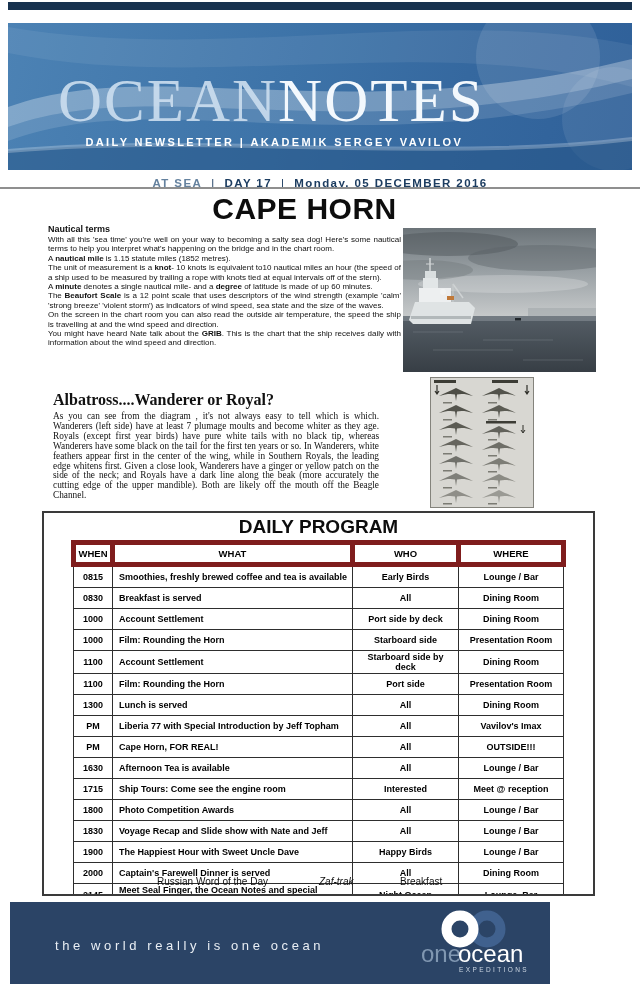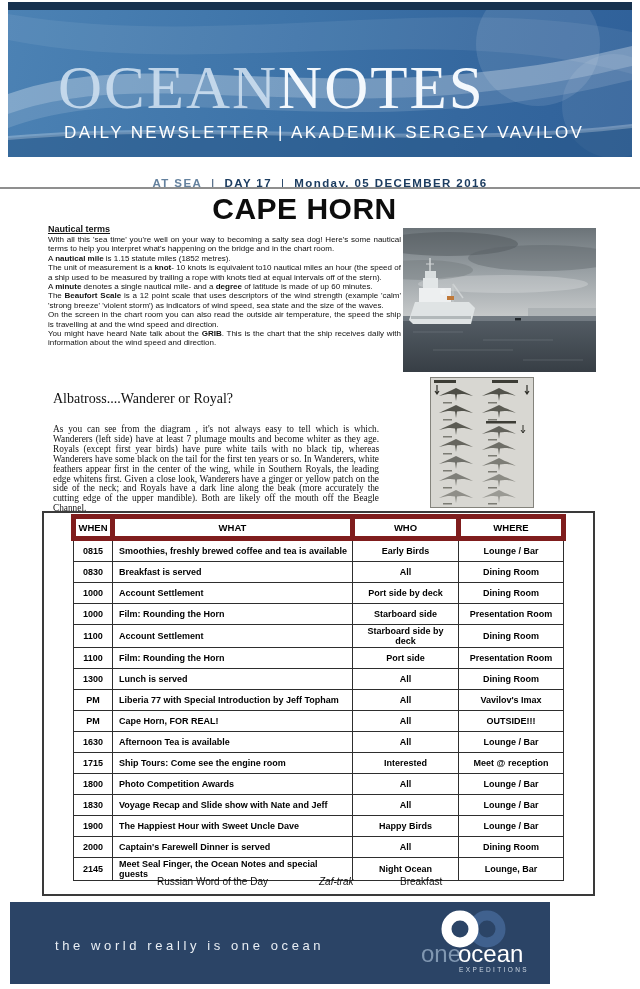--- a/index.html
+++ b/index.html
@@ -1,49 +1,49 @@
 <!DOCTYPE html>
 <html style="--navy-strip: #17324f; --header-navy: #1c3c60; --slate: #64819e; --footer-navy: #2b4466;"><head>
 <meta charset="utf-8">
 <style>
   html,body{margin:0;padding:0;background:#ffffff;}
   .page{position:relative;width:640px;height:989px;margin:0 auto;background:#fff;
         font-family:"Liberation Sans",sans-serif;overflow:hidden;}
 
   
   .top-strip{position:absolute;left:8px;top:2px;width:624px;height:8px;background:var(--navy-strip,#17324f);}
-  .banner{position:absolute;left:8px;top:10px;width:624px;height:147px;overflow:hidden;
-          background:linear-gradient(102deg,#4c82b4 0%,#3d73a8 45%,#35689f 72%,#2f6099 100%);}
+  .banner{position:absolute;left:8px;top:23px;width:624px;height:147px;overflow:hidden;
+          background:linear-gradient(102deg,#4c82b4 0%,#3d73a8 45%,#35689f 72%,#2f6099 100%);text-align:center;}
   .banner svg{position:absolute;left:0;top:0;}
   .banner-text{position:absolute;left:50px;top:50px;}
   .banner-title{font-family:"Liberation Serif",serif;font-size:61px;line-height:56px;letter-spacing:2px;white-space:nowrap;}
   .t-light{color:rgba(202,220,238,0.92);}
   .t-bold{color:#f3f8fd;}
-  .banner-subtitle{margin-top:7px;padding-left:6px;color:#ffffff;font-size:17px;font-weight:normal;letter-spacing:2.4px;white-space:nowrap;}
+  .banner-subtitle{margin-top:7px;padding-left:6px;color:#ffffff;font-size:11px;font-weight:bold;letter-spacing:2.4px;white-space:nowrap;}
 
   
   .dateline{position:absolute;left:0;top:177px;width:640px;text-align:center;font-size:11.5px;font-weight:bold;letter-spacing:1.4px;white-space:nowrap;}
   .dateline .at-sea{color:var(--slate,#64819e);}
   .dateline .sep{color:var(--header-navy,#1c3c60);margin:0 9px;font-weight:normal;}
   .dateline .day,.dateline .date{color:var(--header-navy,#1c3c60);}
   .rule{position:absolute;left:0;top:187px;width:640px;height:2px;background:#8f8f8f;}
 
   .page-title{position:absolute;left:0;top:192px;width:609px;margin:0;text-align:center;
               font-size:30px;font-weight:bold;letter-spacing:0.5px;color:#0d0d0d;}
 
   
   .ship-photo{position:absolute;left:403px;top:228px;width:193px;height:144px;}
   .albatross-diagram{position:absolute;left:430px;top:377px;width:104px;height:131px;}
 
   
   .nautical{position:absolute;left:48px;top:224px;width:353px;color:#111;}
-  .nautical .sec-heading{font-size:9px;font-weight:bold;margin:0 0 1px 0;text-decoration:underline;}
+  .nautical .sec-heading{font-size:9px;font-weight:bold;margin:0 0 1px 0;}
   .nautical .par{font-size:8px;line-height:9.4px;text-align:justify;margin:0;}
   .albatross{position:absolute;left:53px;top:391px;width:326px;color:#111;font-family:"Liberation Serif",serif;}
-  .albatross .sec-heading{font-size:14px;font-weight:normal;margin:0 0 18px 0;}
+  .albatross .sec-heading{font-size:16px;font-weight:bold;margin:0 0 3px 0;}
   .albatross .par{font-size:9.3px;line-height:9.9px;text-align:justify;margin:0;}
 
   
   .program-box{position:absolute;left:42px;top:511px;width:549px;height:381px;border:2px solid #3a3a3a;background:#fff;overflow:hidden;}
   .program-title{margin:3px 0 2px 0;text-align:center;font-size:19px;font-weight:bold;color:#0d0d0d;}
   .program-table{border-collapse:collapse;margin:1px auto 0;table-layout:fixed;width:490px;}
   .program-table th{border:5px solid #7f1d1d;font-size:9.5px;font-weight:bold;height:17px;padding:0 2px;}
   .program-table td{border:1px solid #2e2e2e;font-size:9px;font-weight:bold;line-height:10px;height:18px;padding:1px 4px;text-align:center;}
   .program-table td.col-what{text-align:left;padding-left:6px;}
   .word-row{position:absolute;left:0;bottom:5px;width:100%;height:13px;font-size:10px;color:#111;padding-left:24px;}
@@ -188,20 +188,21 @@
   </svg>
 
   <section class="albatross">
     <h2 class="sec-heading">Albatross....Wanderer or Royal?</h2>
     <div>
         <div class="par"><span>As you can see from the diagram , it's not always easy to tell which is which. Wanderers (left side) have at least 7 plumage moults and become whiter as they age. Royals (except first year birds) have pure white tails with no black tip, whereas Wanderers have some black on the tail for the first ten years or so. In Wanderers, white feathers appear first in the center of the wing, while in Southern Royals, the leading edge whitens first. Given a close look, Wanderers have a ginger or yellow patch on the side of the neck; and Royals have a dark line along the beak (more accurately the cutting edge of the upper mandible). Both are likely off the mouth off the Beagle Channel.</span></div>
       </div>
   </section>
 
   <div class="program-box">
+    <div class="program-title">DAILY PROGRAM</div>
     <table class="program-table">
       <colgroup>
           <col style="width:39px">
           <col style="width:240px">
           <col style="width:106px">
           <col style="width:105px">
         </colgroup>
       <thead>
           <tr>
             <th>WHEN</th>

